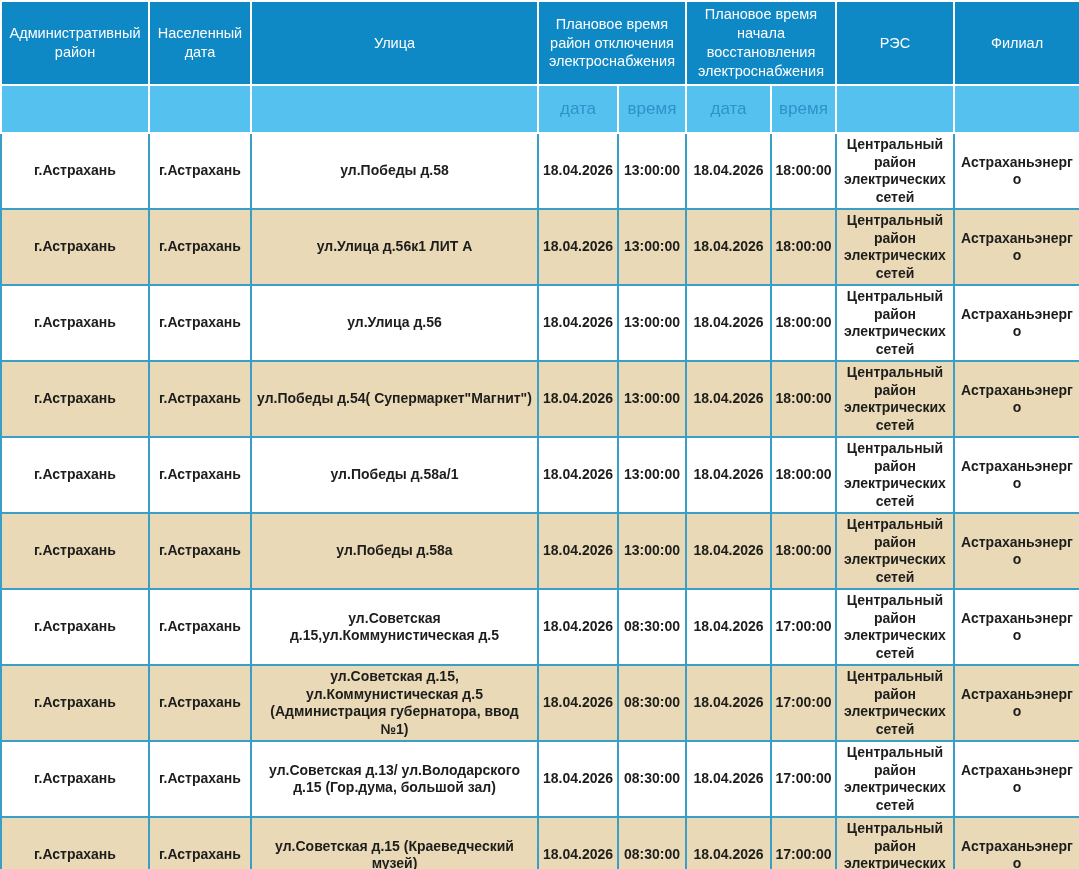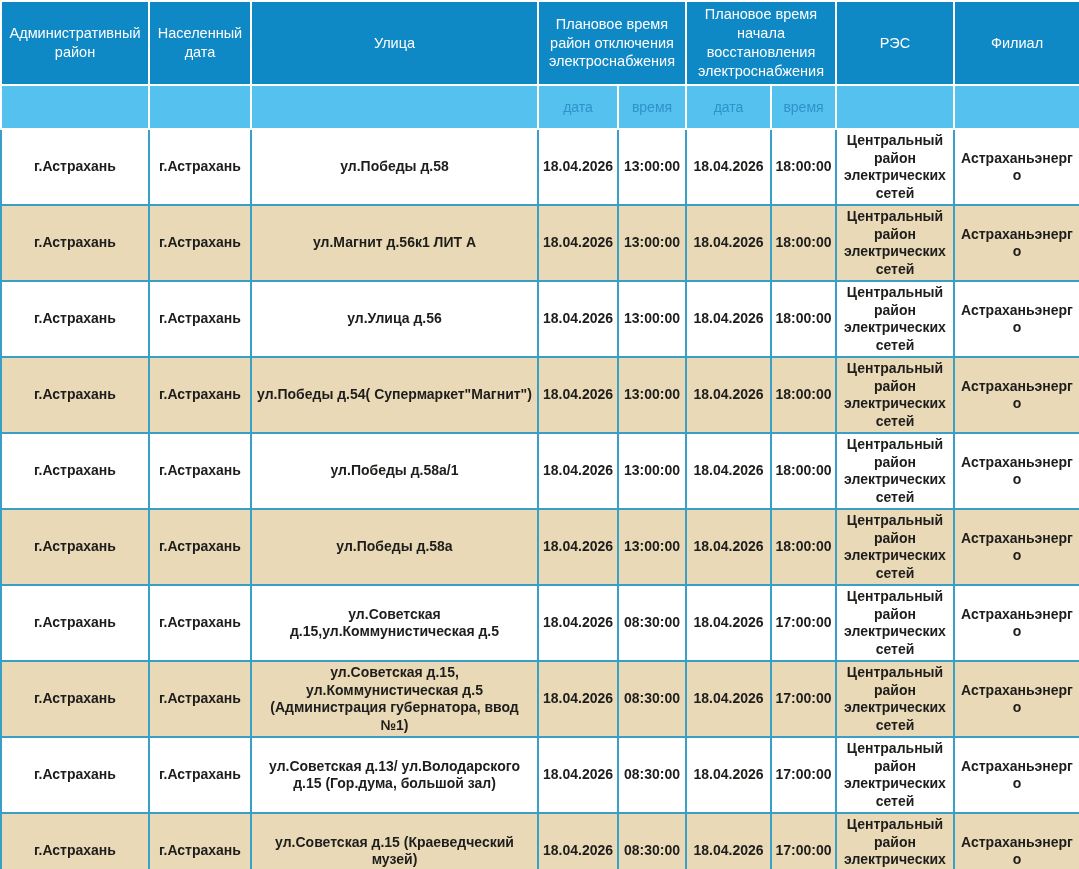--- a/index.html
+++ b/index.html
@@ -41,21 +41,21 @@
     font-size: 14.5px;
     line-height: 1.3;
     height: 84px;
     padding: 2px 6px;
   }
   thead tr.subheader td {
     background: var(--subheader_bg, #55c1ef);
     color: var(--subheader_text, #2e93c8);
     border: 2px solid var(--header_border, #ffffff);
     height: 29px;
-    font-size: 14px;
+    font-size: 17px;
     font-weight: 400;
     padding: 13px 2px;
   }
   tbody td {
     background: var(--row_bg, #ffffff);
     border: 2px solid var(--body_border, #3a9fc6);
     color: var(--body_text, #1d1d1b);
     font-weight: 700;
     font-size: 14px;
     line-height: 1.25;
@@ -112,21 +112,21 @@
     <td>18.04.2026</td>
     <td>13:00:00</td>
     <td>18.04.2026</td>
     <td>18:00:00</td>
     <td>Центральный район электрических сетей</td>
     <td>Астраханьэнерго</td>
   </tr>
         <tr class="alt">
     <td>г.Астрахань</td>
     <td>г.Астрахань</td>
-    <td>ул.Магнит д.56к1 ЛИТ А</td>
+    <td>ул.Улица д.56к1 ЛИТ А</td>
     <td>18.04.2026</td>
     <td>13:00:00</td>
     <td>18.04.2026</td>
     <td>18:00:00</td>
     <td>Центральный район электрических сетей</td>
     <td>Астраханьэнерго</td>
   </tr>
         <tr>
     <td>г.Астрахань</td>
     <td>г.Астрахань</td>

